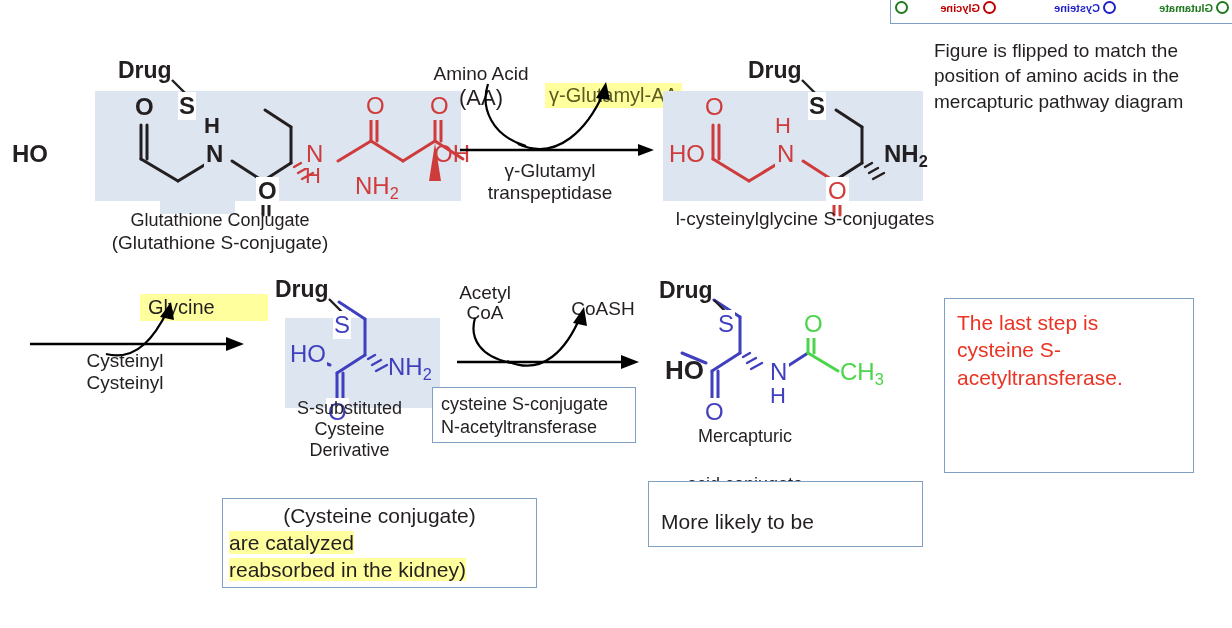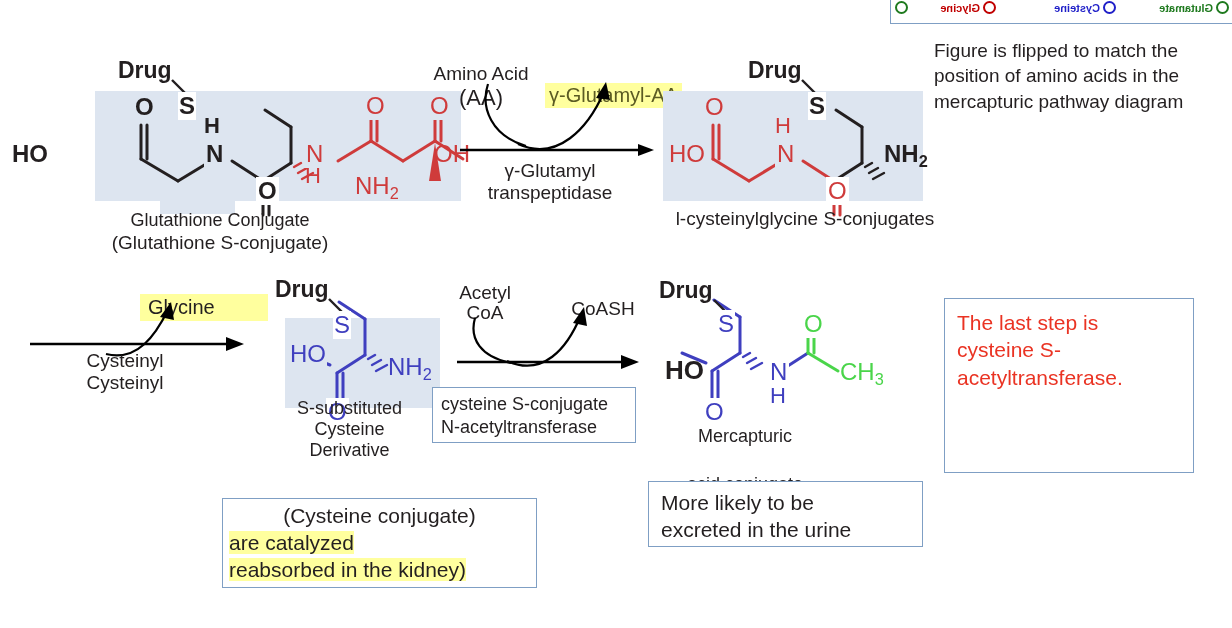--- a/index.html
+++ b/index.html
@@ -322,15 +322,14 @@
   <div class="box-txt" style="font-size:21px;text-align:center;">(Cysteine conjugate)</div>
   <div>
     <span class="hl box-txt" style="font-size:21px;">are catalyzed</span>
   </div>
   <div>
     <span class="hl box-txt" style="font-size:21px;">reabsorbed in the kidney)</span>
   </div>
 </div>
 
 <div class="abs box" style="left:648px;top:481px;width:275px;height:66px;padding:8px 12px;">
-  <div class="box-txt" style="font-size:21px;">More likely to be</div>
-  <div class="box-txt" style="font-size:21px;">excreted in the urine</div>
+  <div class="box-txt" style="font-size:21px;margin-top:19px;">More likely to be</div>
 </div>
 
 </body></html>

